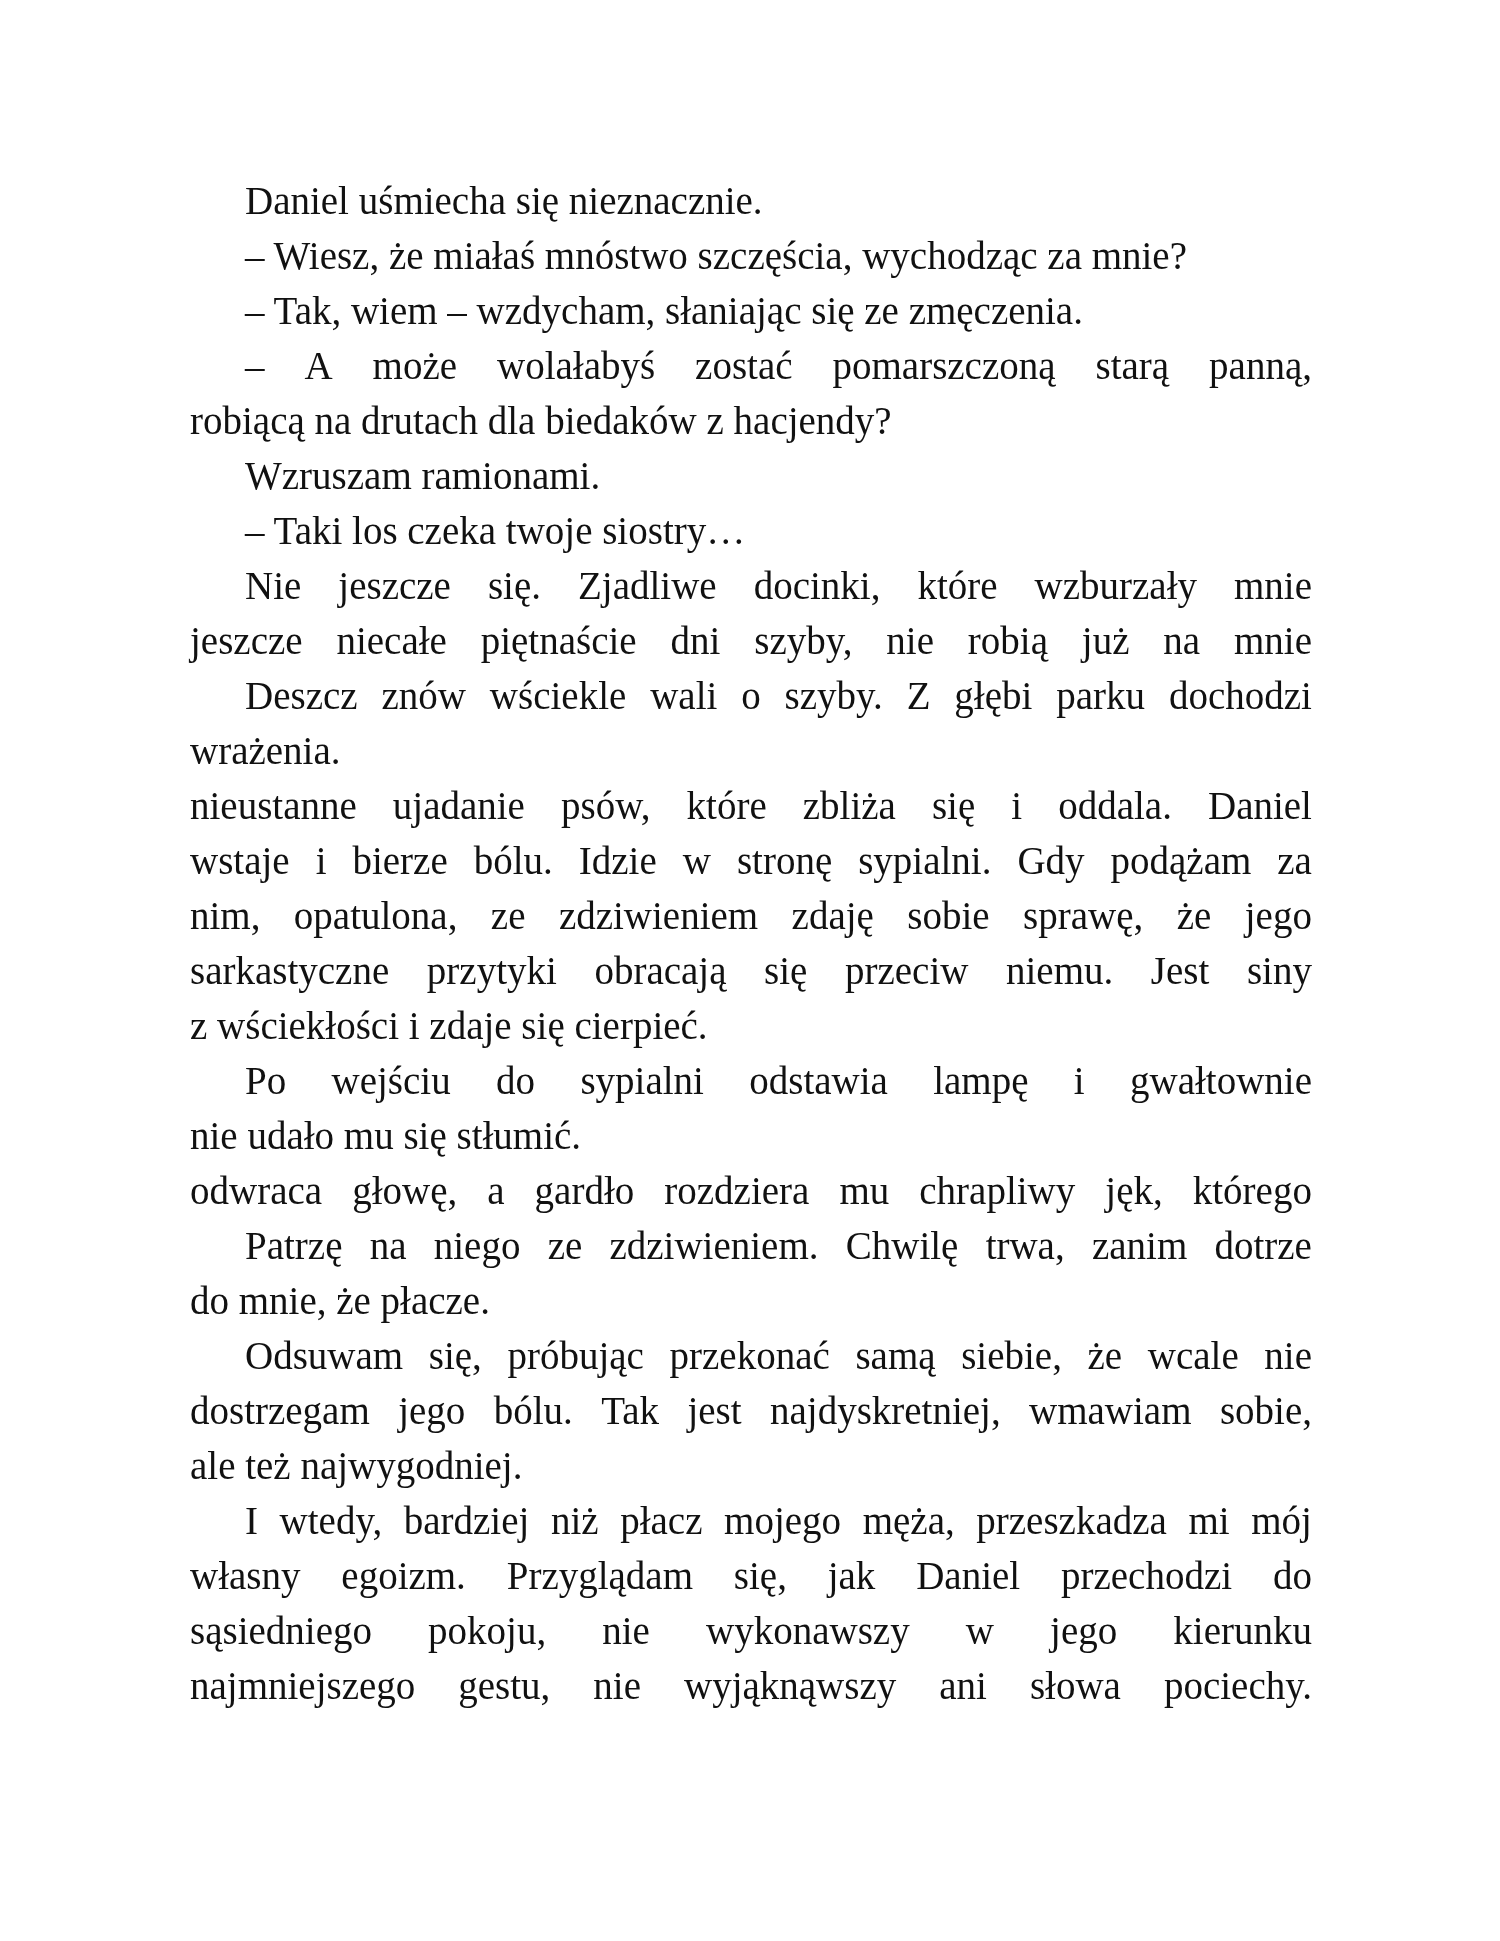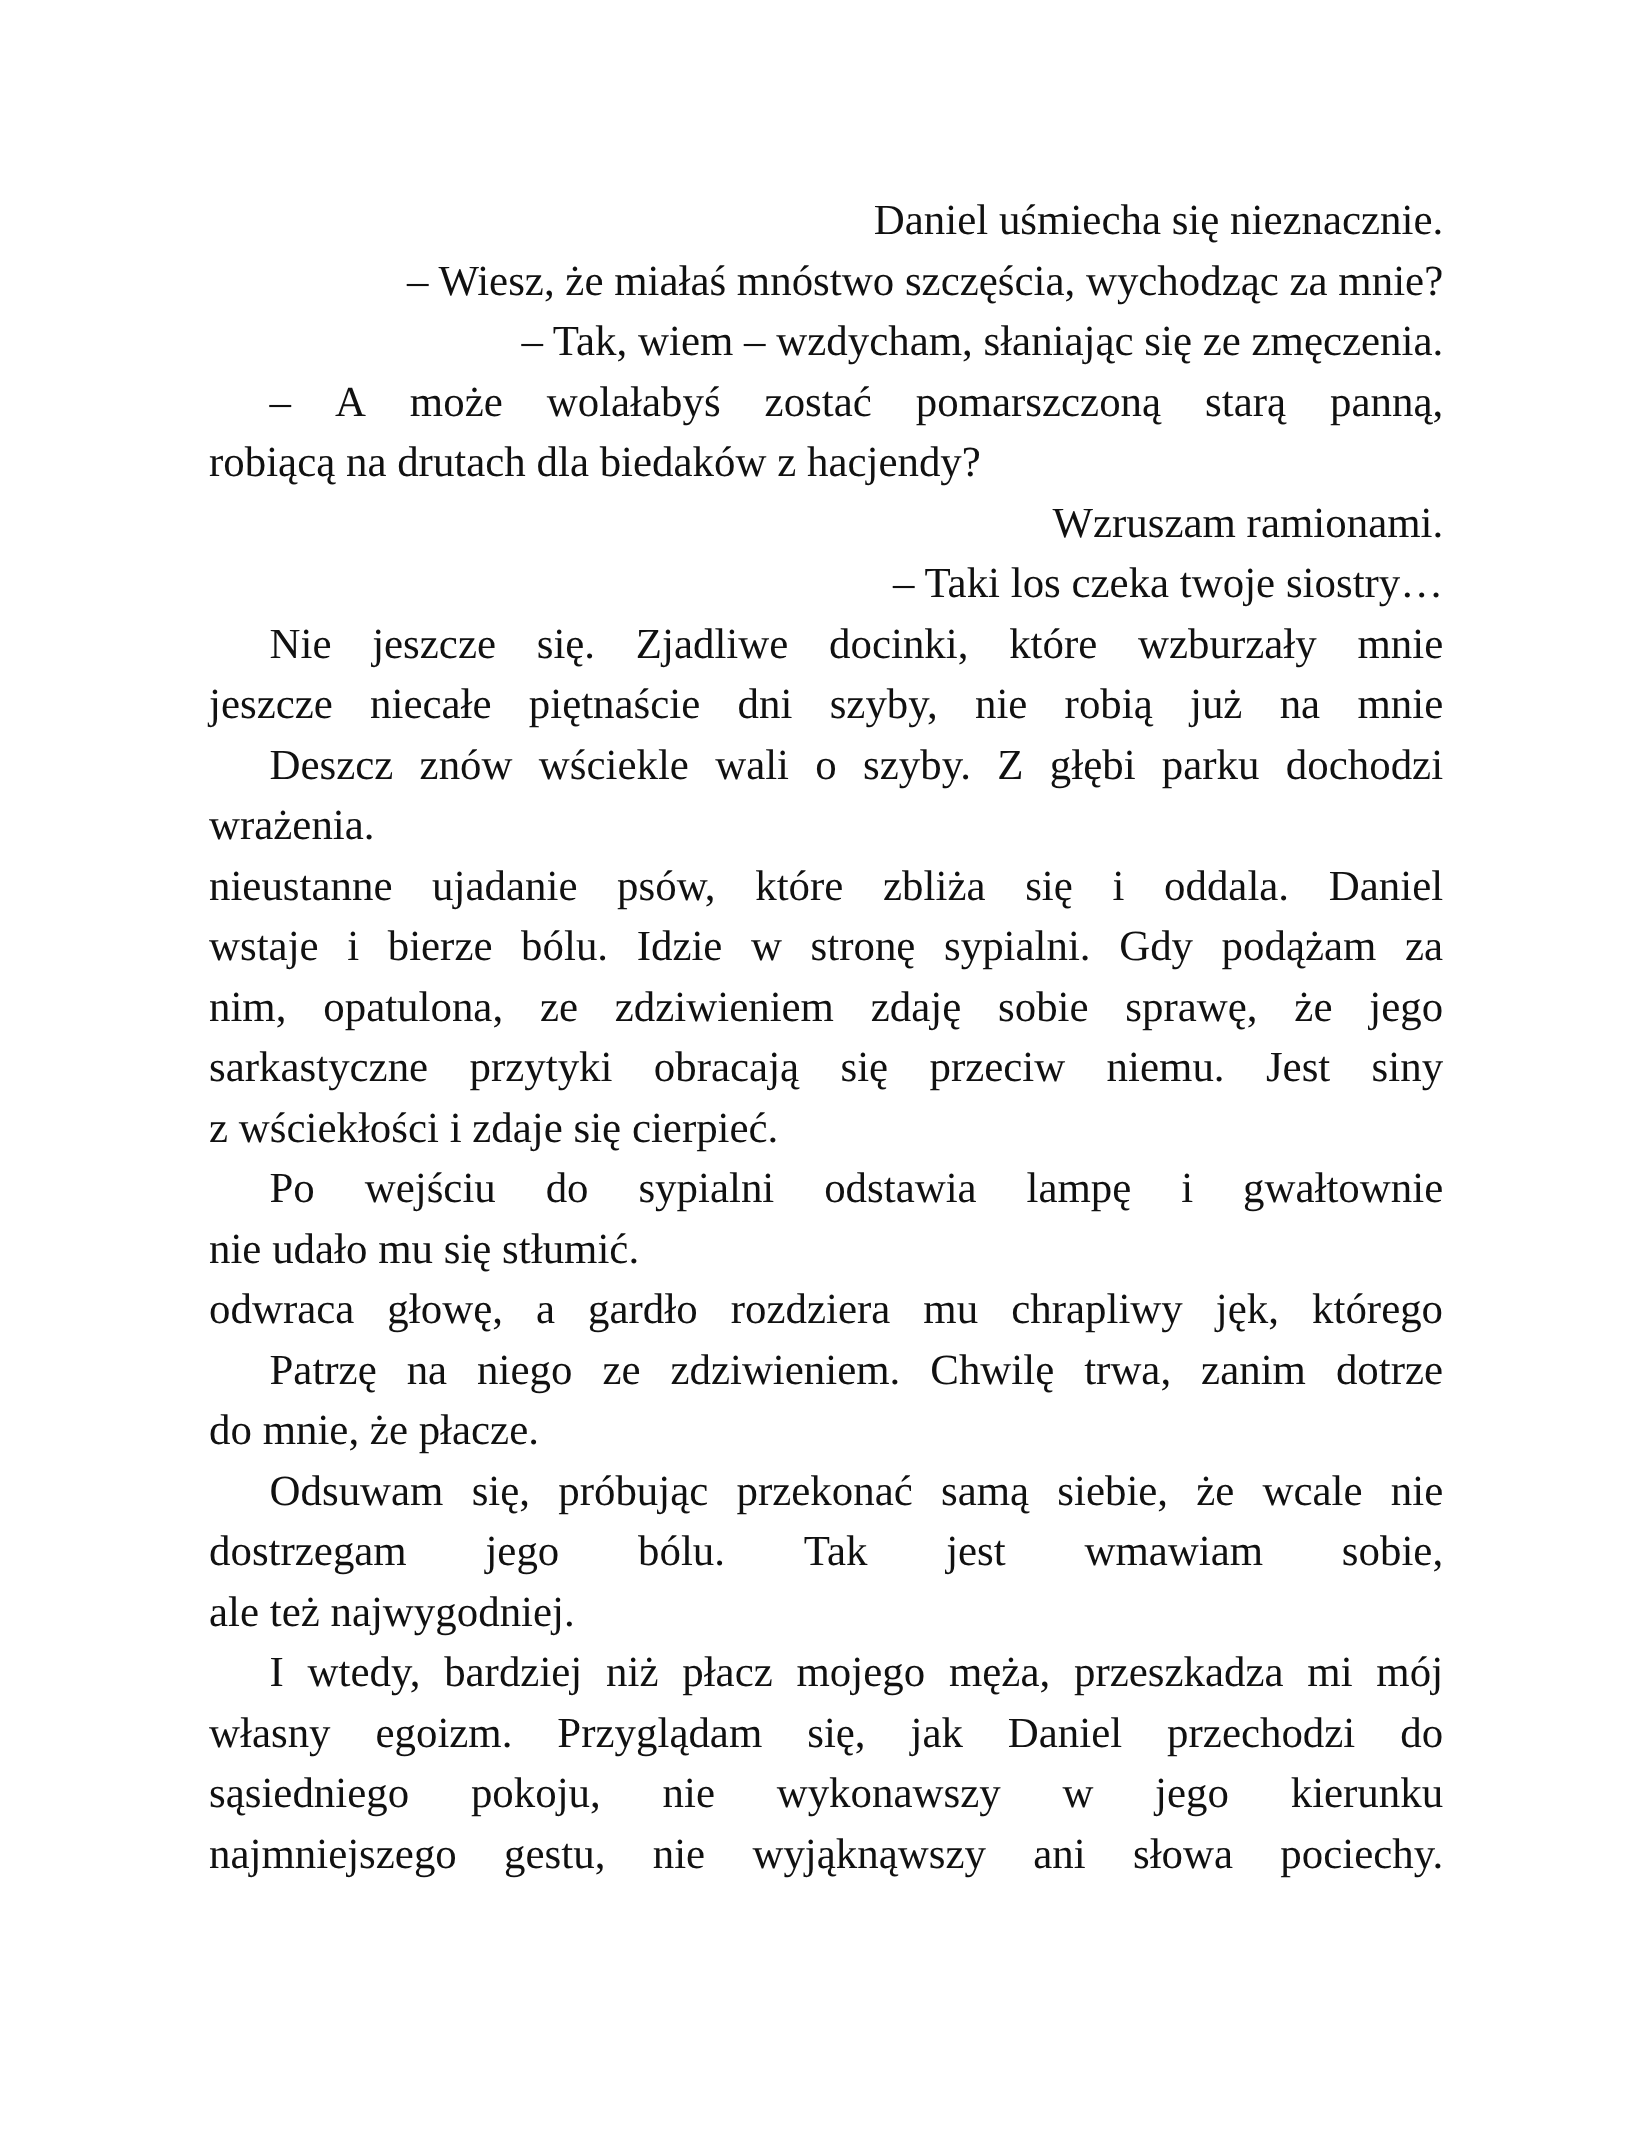--- a/index.html
+++ b/index.html
@@ -23,21 +23,20 @@
     width: 1122px;
   }
   .line {
     height: 55px;
     line-height: 55px;
     font-size: 39px;
     white-space: pre-wrap;
   }
   .line.indent {
     padding-left: 55px;
-    text-align: right;
   }
   .line.justify {
     display: flex;
     justify-content: space-between;
   }
   .line.justify span {
     flex: 0 0 auto;
     white-space: nowrap;
   }
 </style>
@@ -61,20 +60,20 @@
       <div class="line justify"><span>wstaje</span><span>i</span><span>bierze</span><span>bólu.</span><span>Idzie</span><span>w</span><span>stronę</span><span>sypialni.</span><span>Gdy</span><span>podążam</span><span>za</span></div>
       <div class="line justify"><span>nim,</span><span>opatulona,</span><span>ze</span><span>zdziwieniem</span><span>zdaję</span><span>sobie</span><span>sprawę,</span><span>że</span><span>jego</span></div>
       <div class="line justify"><span>sarkastyczne</span><span>przytyki</span><span>obracają</span><span>się</span><span>przeciw</span><span>niemu.</span><span>Jest</span><span>siny</span></div>
       <div class="line">z wściekłości i zdaje się cierpieć.</div>
       <div class="line indent justify"><span>Po</span><span>wejściu</span><span>do</span><span>sypialni</span><span>odstawia</span><span>lampę</span><span>i</span><span>gwałtownie</span></div>
       <div class="line">nie udało mu się stłumić.</div>
       <div class="line justify"><span>odwraca</span><span>głowę,</span><span>a</span><span>gardło</span><span>rozdziera</span><span>mu</span><span>chrapliwy</span><span>jęk,</span><span>którego</span></div>
       <div class="line indent justify"><span>Patrzę</span><span>na</span><span>niego</span><span>ze</span><span>zdziwieniem.</span><span>Chwilę</span><span>trwa,</span><span>zanim</span><span>dotrze</span></div>
       <div class="line">do mnie, że płacze.</div>
       <div class="line indent justify"><span>Odsuwam</span><span>się,</span><span>próbując</span><span>przekonać</span><span>samą</span><span>siebie,</span><span>że</span><span>wcale</span><span>nie</span></div>
-      <div class="line justify"><span>dostrzegam</span><span>jego</span><span>bólu.</span><span>Tak</span><span>jest</span><span>wmawiam</span><span>sobie,</span></div>
+      <div class="line justify"><span>dostrzegam</span><span>jego</span><span>bólu.</span><span>Tak</span><span>jest</span><span>najdyskretniej,</span><span>wmawiam</span><span>sobie,</span></div>
       <div class="line">ale też najwygodniej.</div>
       <div class="line indent justify"><span>I</span><span>wtedy,</span><span>bardziej</span><span>niż</span><span>płacz</span><span>mojego</span><span>męża,</span><span>przeszkadza</span><span>mi</span><span>mój</span></div>
       <div class="line justify"><span>własny</span><span>egoizm.</span><span>Przyglądam</span><span>się,</span><span>jak</span><span>Daniel</span><span>przechodzi</span><span>do</span></div>
       <div class="line justify"><span>sąsiedniego</span><span>pokoju,</span><span>nie</span><span>wykonawszy</span><span>w</span><span>jego</span><span>kierunku</span></div>
       <div class="line justify"><span>najmniejszego</span><span>gestu,</span><span>nie</span><span>wyjąknąwszy</span><span>ani</span><span>słowa</span><span>pociechy.</span></div>
     </div>
 </div>
 
 </body></html>

